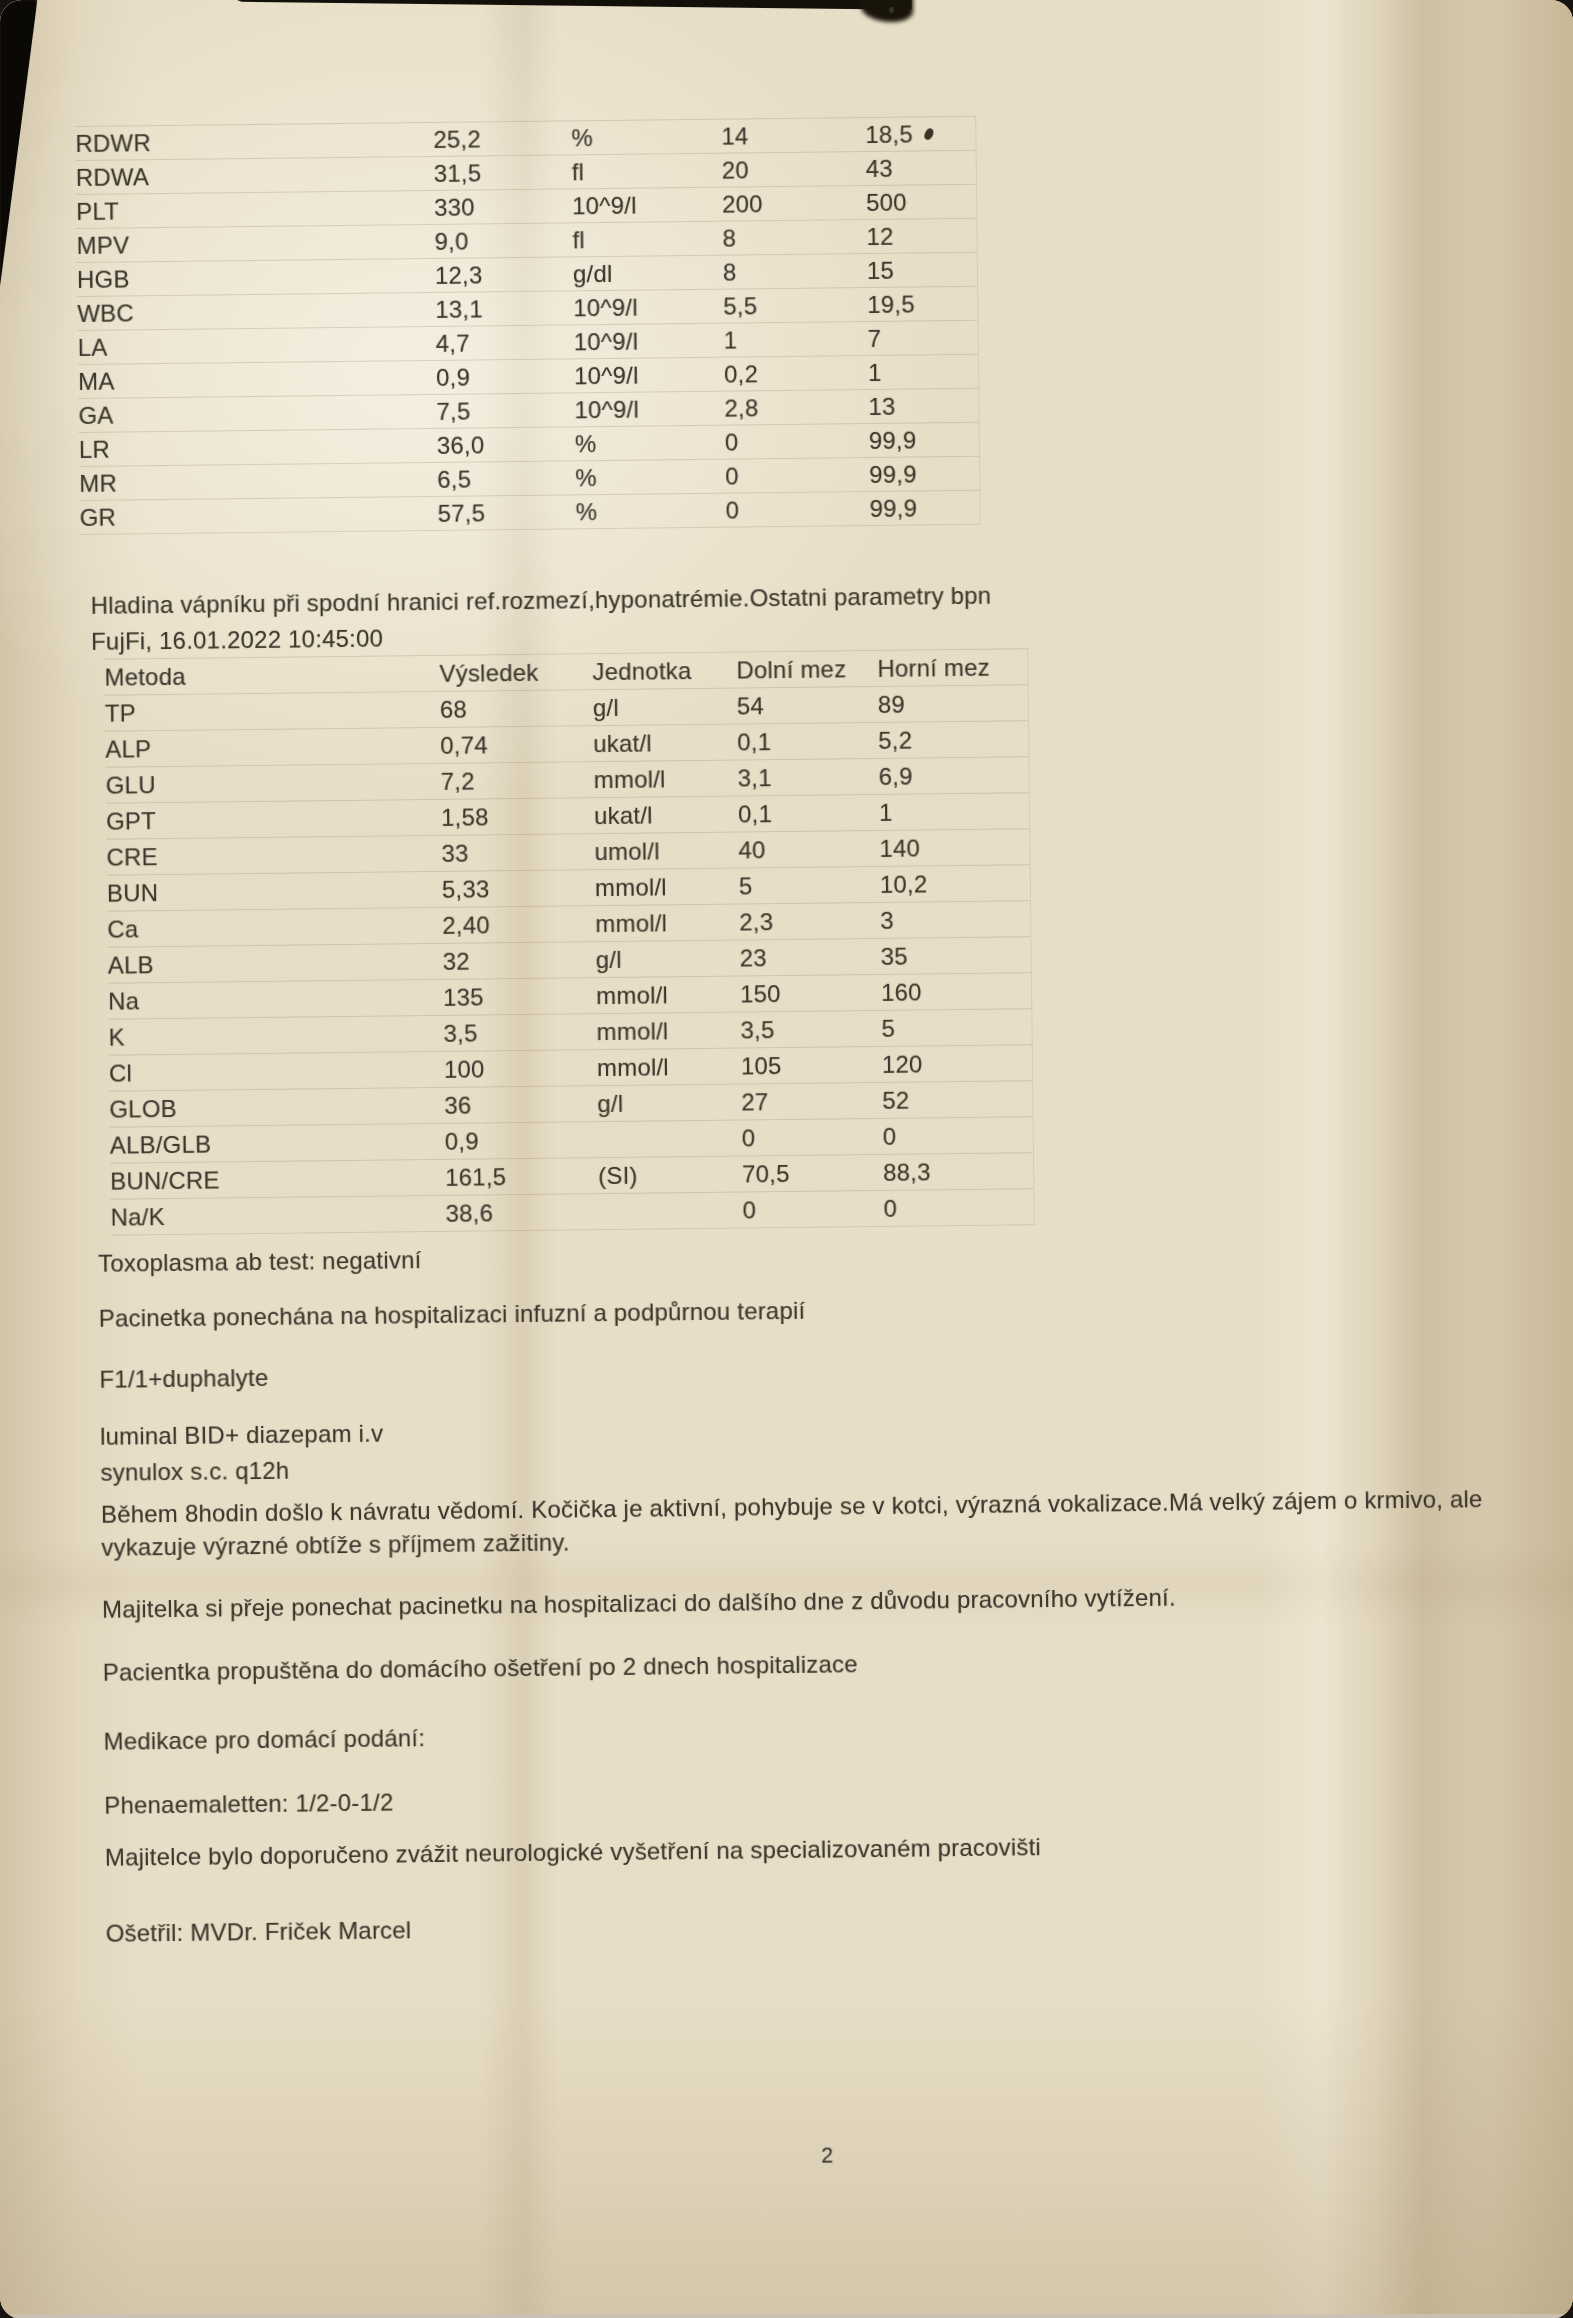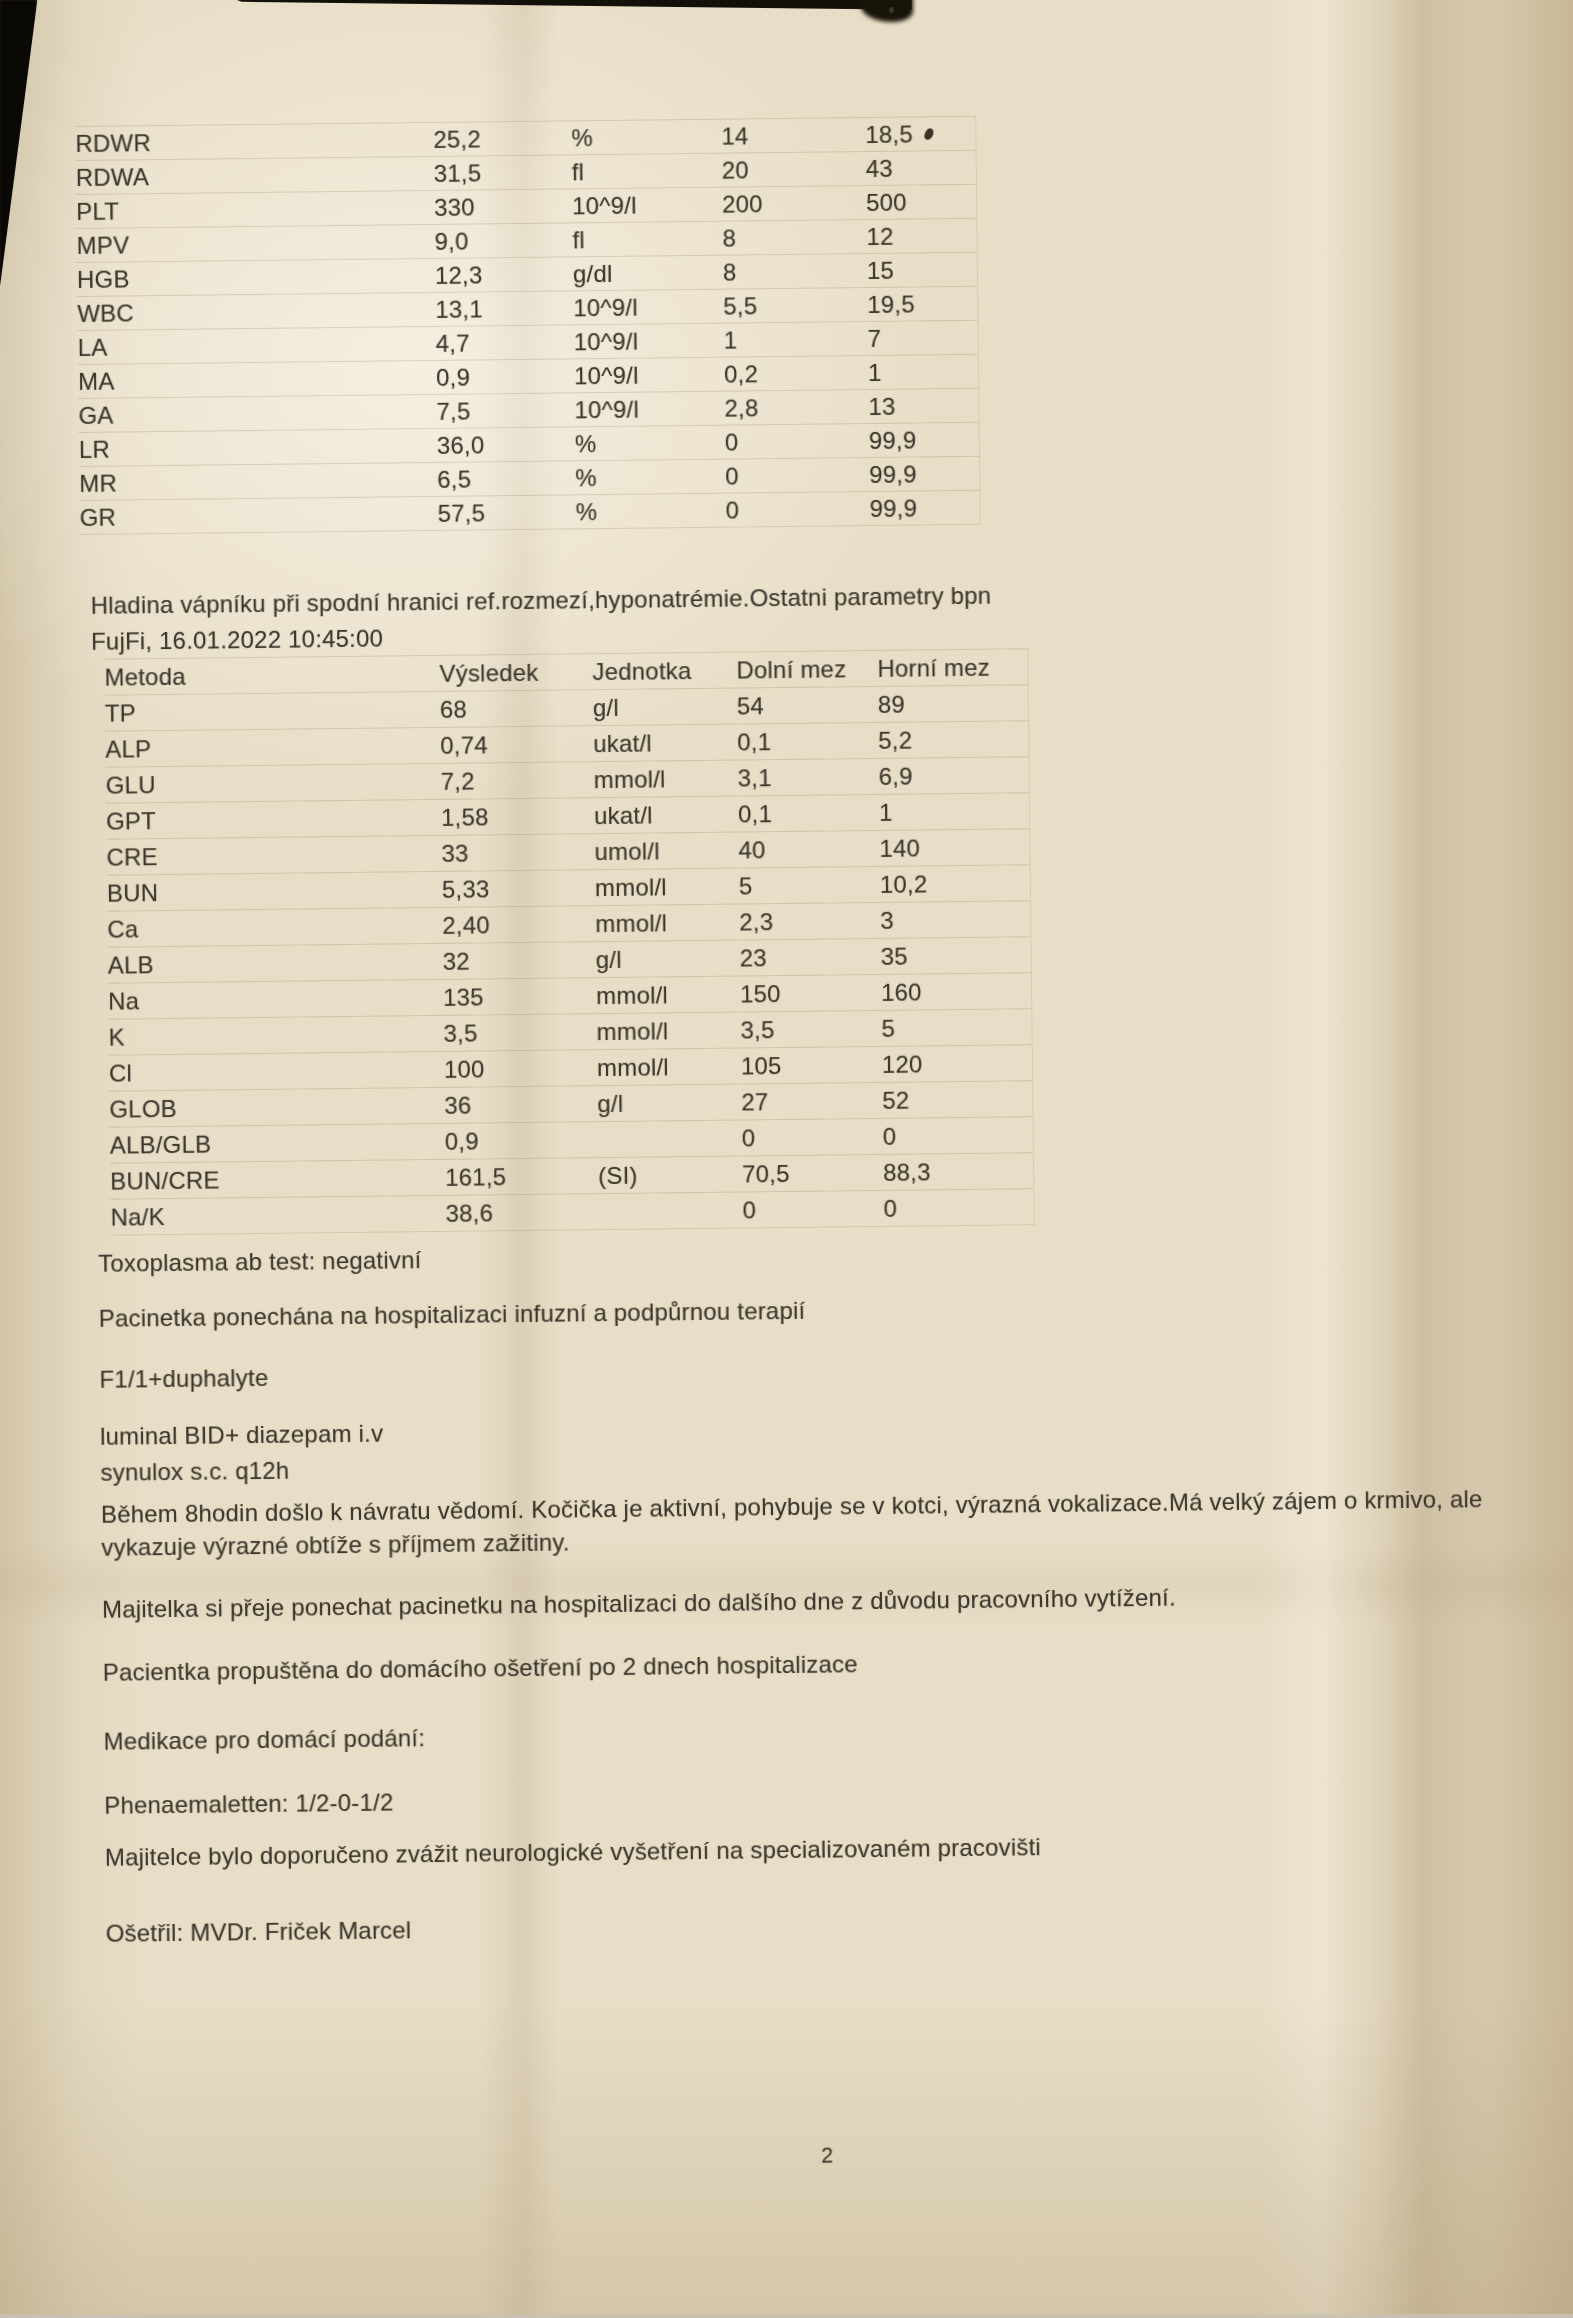--- a/index.html
+++ b/index.html
@@ -1,19 +1,20 @@
 <!DOCTYPE html>
 <html style="font-size:9.2px"><head>
 <meta charset="utf-8">
 <style>
   html,body{margin:0;padding:0;background:#171310;}
   .photo{
     position:relative;width:1573px;height:2319px;overflow:hidden;
     background:#fdba74;
     font-family:"Liberation Sans", sans-serif;
+    border-radius:22px;
   }
   
   .paper{
     position:absolute;inset:0;
     background:
       radial-gradient(ellipse 865px 692px at 26% 16%, rgba(255,253,245,0.55), rgba(255,253,245,0) 62%),
       linear-gradient(90deg, rgba(176,158,122,0.40) 0%, rgba(176,158,122,0.10) 5%, rgba(176,158,122,0) 9%),
       linear-gradient(270deg, rgba(168,146,106,0.50) 0%, rgba(168,146,106,0.22) 7%, rgba(168,146,106,0) 20%),
       linear-gradient(0deg,  rgba(172,152,113,0.34) 0%, rgba(172,152,113,0) 14%),
       linear-gradient(90deg, rgba(0,0,0,0) 30.5%, rgba(150,130,95,0.16) 33.2%, rgba(0,0,0,0) 35.5%),

